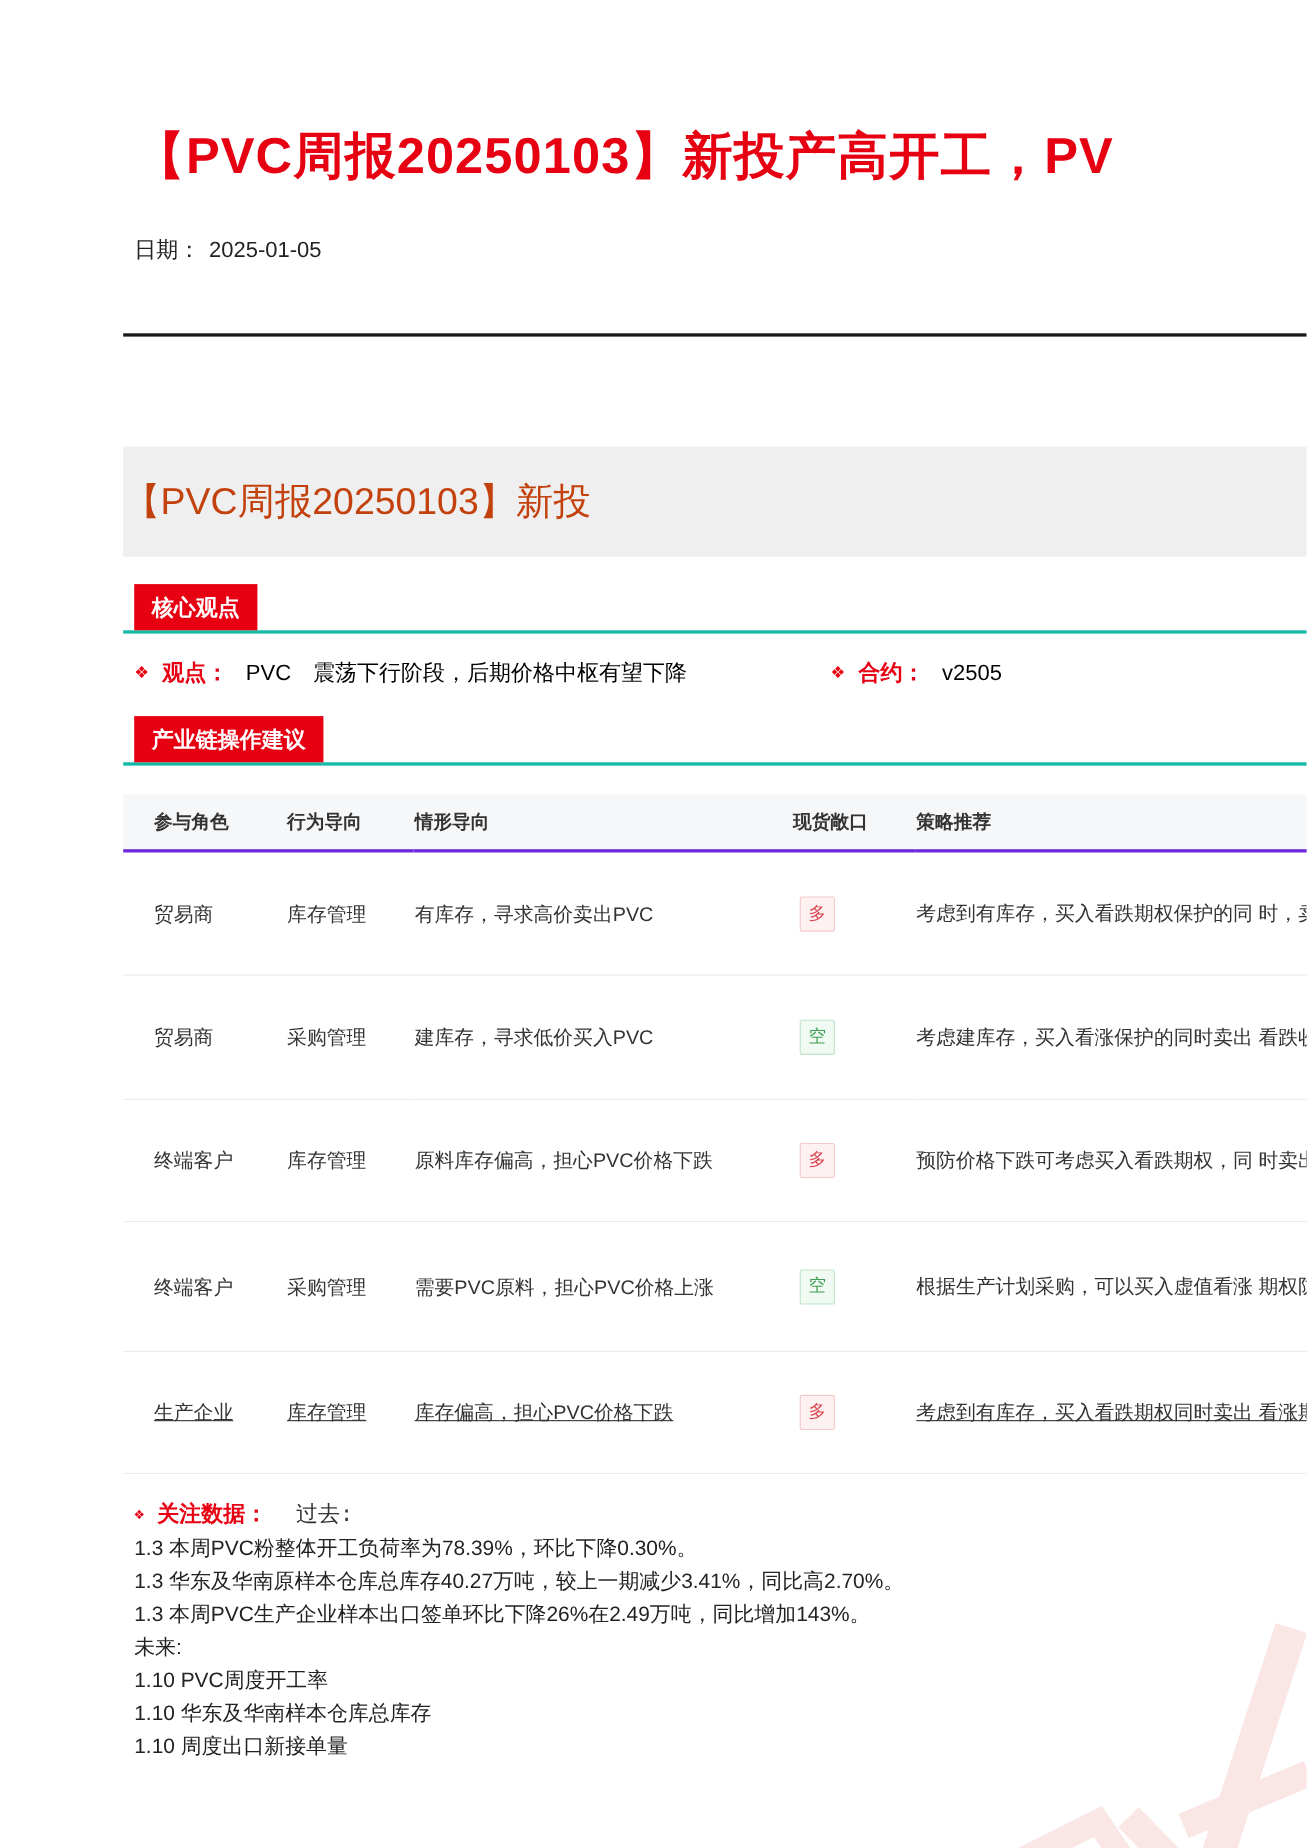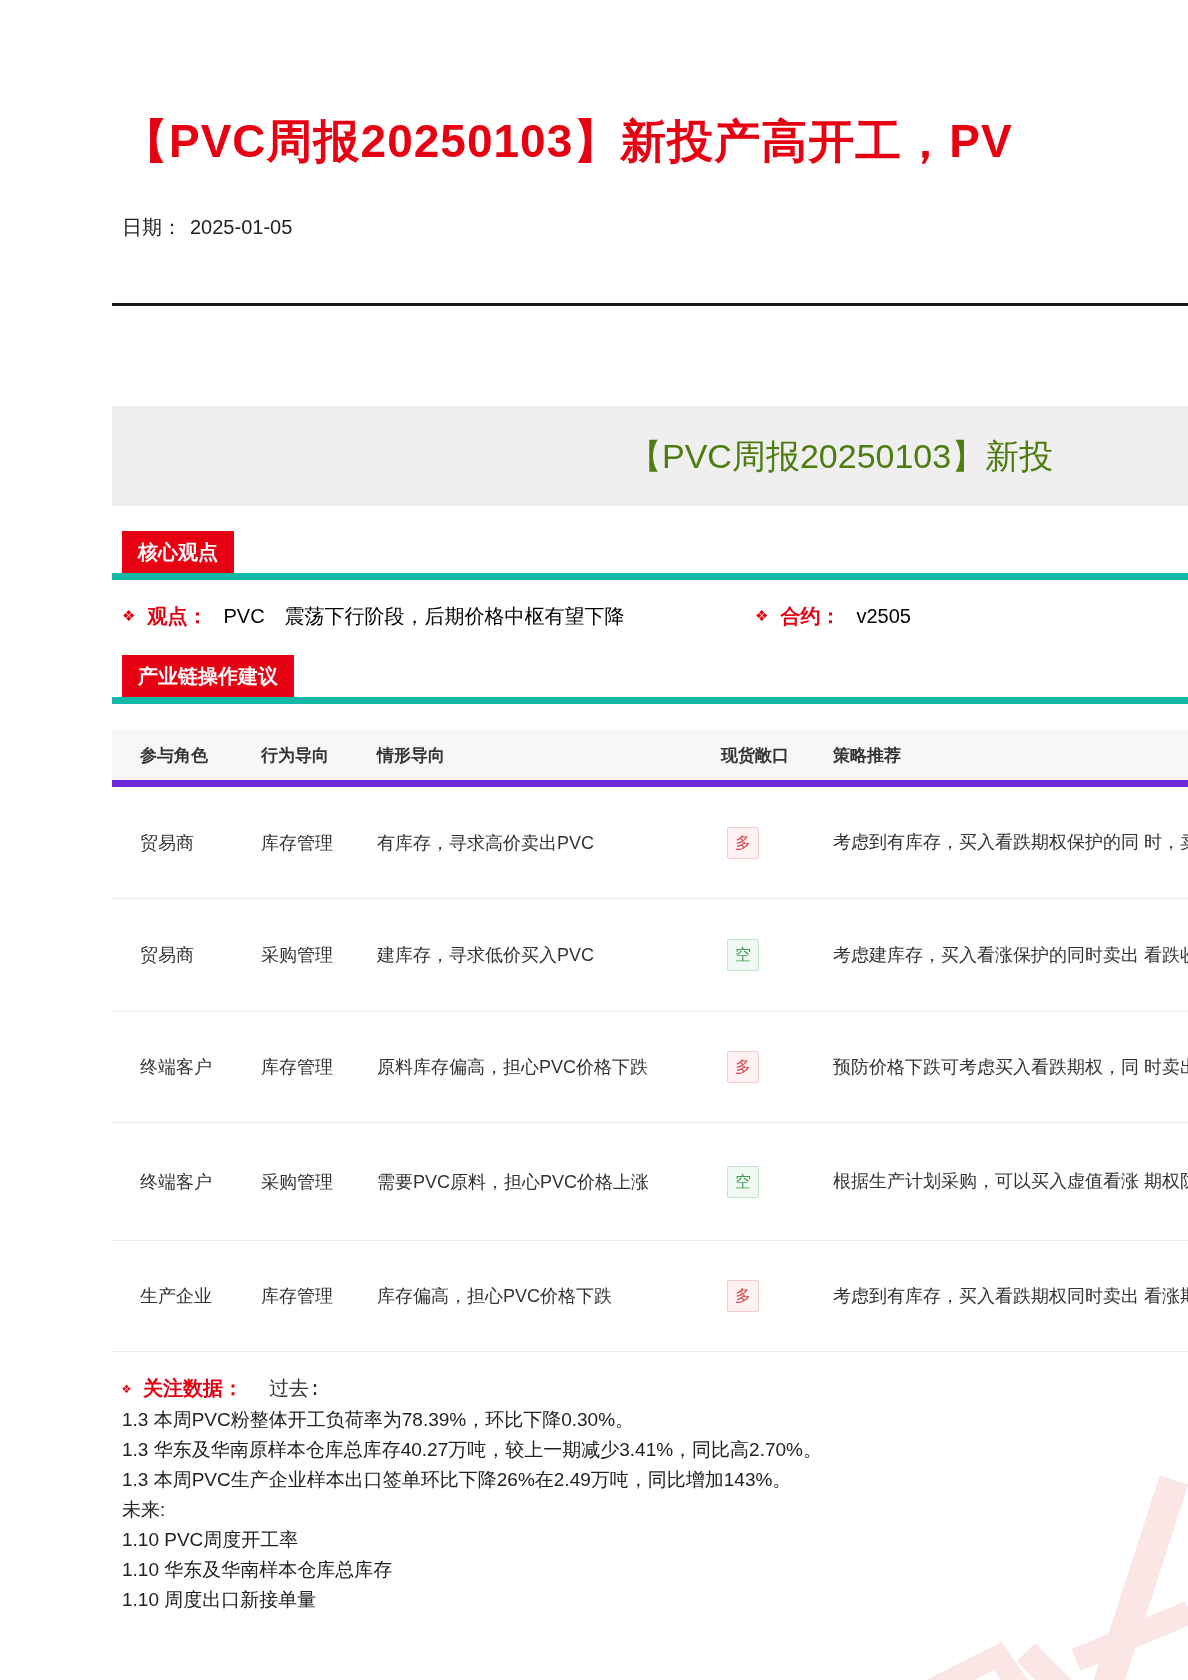--- a/index.html
+++ b/index.html
@@ -13,24 +13,24 @@
     font-weight:bold; color:#e60012; white-space:nowrap; letter-spacing:1px;
   }
   .date-line { margin:44px 0 0 122px; font-size:20px; color:#222; }
   .date-line .date-value { margin-left:8px; }
   .top-rule {
     margin:62px 0 0 112px; width:1076px; height:3px;
     background:#191919; border:none;
   }
   .banner { margin:100px 0 0 112px; width:1076px; height:100px; background:#efefef; }
   .banner-title {
-    padding-left:516px; line-height:100px; font-size:34px;
-    color:#4d7c0f; white-space:nowrap; overflow:hidden;
-  }
-  .section-head { margin:25px 0 0 112px; width:1076px; border-bottom:7px solid #14b8a6; font-size:0; }
+    line-height:100px; font-size:34px;
+    color:#c2410c; white-space:nowrap; overflow:hidden;
+  }
+  .section-head { margin:25px 0 0 112px; width:1076px; border-bottom:3px solid #14b8a6; font-size:0; }
   .badge {
     display:inline-block; margin-left:10px; background:#e60012; color:#ffffff;
     font-size:20px; font-weight:bold; padding:8px 16px 7px; white-space:nowrap;
   }
   .core-row {
     position:relative; margin:22px 0 0 122px; width:1066px;
     font-size:20px; line-height:28px; white-space:nowrap; overflow:hidden;
   }
   .core-row.logic-row { margin-top:28px; }
   .bullet { color:#e60012; font-size:15px; margin-right:12px; vertical-align:2px; }
@@ -42,31 +42,31 @@
     margin:26px 0 0 112px; width:1120px; border-collapse:collapse;
     table-layout:fixed; font-size:18px; color:#333;
   }
   .advice-table col.c-role { width:148px; }
   .advice-table col.c-behavior { width:116px; }
   .advice-table col.c-situation { width:344px; }
   .advice-table col.c-exposure { width:112px; }
   .advice-table col.c-strategy { width:400px; }
   .advice-table thead th {
     background:#f6f7f9; height:48px; text-align:left; font-size:17px;
-    font-weight:bold; color:#333; border-bottom:7px solid #6d28d9; white-space:nowrap;
+    font-weight:bold; color:#333; border-bottom:3px solid #6d28d9; white-space:nowrap;
   }
   .advice-table thead th:first-child, .advice-table tbody td:first-child { padding-left:28px; }
   .advice-table tbody td {
     border-bottom:1px solid #ebebeb; vertical-align:middle; white-space:nowrap;
   }
   .advice-table tbody tr.h1 td { height:109px; }
   .advice-table tbody tr.h2 td { height:110px; }
   .advice-table tbody tr.h3 td { height:108px; }
   .advice-table tbody tr.h4 td { height:115px; }
-  .advice-table tbody tr.h5 td { height:108px; }
+  .advice-table tbody tr.h5 td { height:108px;text-decoration:underline; }
   td.strategy-cell { white-space:pre-line; line-height:33px; padding-right:8px; }
   .tag {
     display:inline-block; width:30px; height:30px; line-height:30px; text-align:center;
     font-size:16px; border-radius:2px; margin-left:6px;
   }
   .tag-long  { color:#d9434e; background:#fdf1f1; border:1px solid #f3c9c9; }
   .tag-short { color:#3f9e54; background:#f1faf2; border:1px solid #bfe4c7; }
 
   .data-focus { margin:22px 0 0 122px; font-size:19px; color:#222; }
   .focus-head { line-height:31px; font-size:20px;font-family:Liberation Mono, monospace; }

